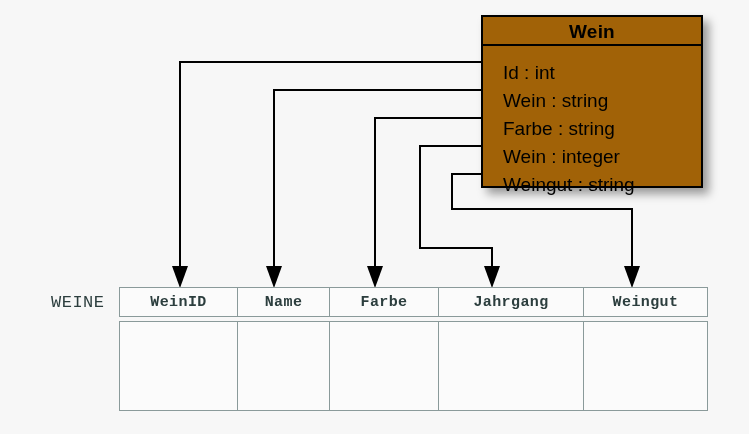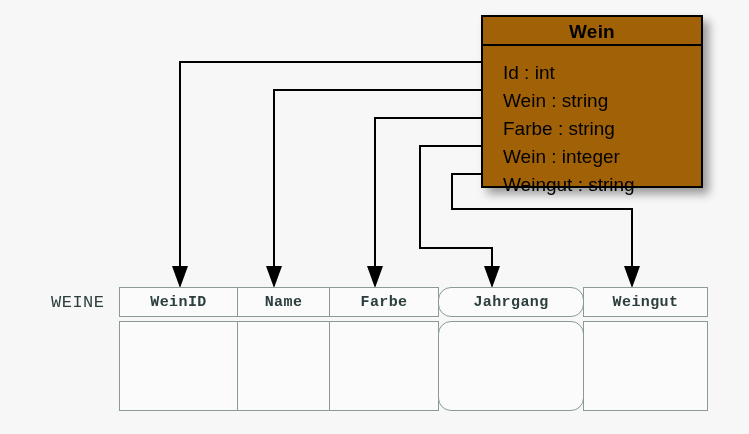--- a/index.html
+++ b/index.html
@@ -120,21 +120,21 @@
   .rel-body-row .rel-cell {
     height: 90px;
     border: 1px solid #8a9a9a;
     box-sizing: border-box;
     margin-right: -1px;
     background: #fbfbfb;
   }
   .c0 { width: 119px; }
   .c1 { width: 93px; }
   .c2 { width: 110px; }
-  .c3 { width: 146px; border-radius: 13px; }
+  .c3 { width: 146px; }
   .c4 { width: 125px; }
 </style>
 </head>
 <body>
 
 <div id="stage">
 
   <svg id="connectors" viewBox="0 0 749 434" width="749" height="434">
 
     <g>

